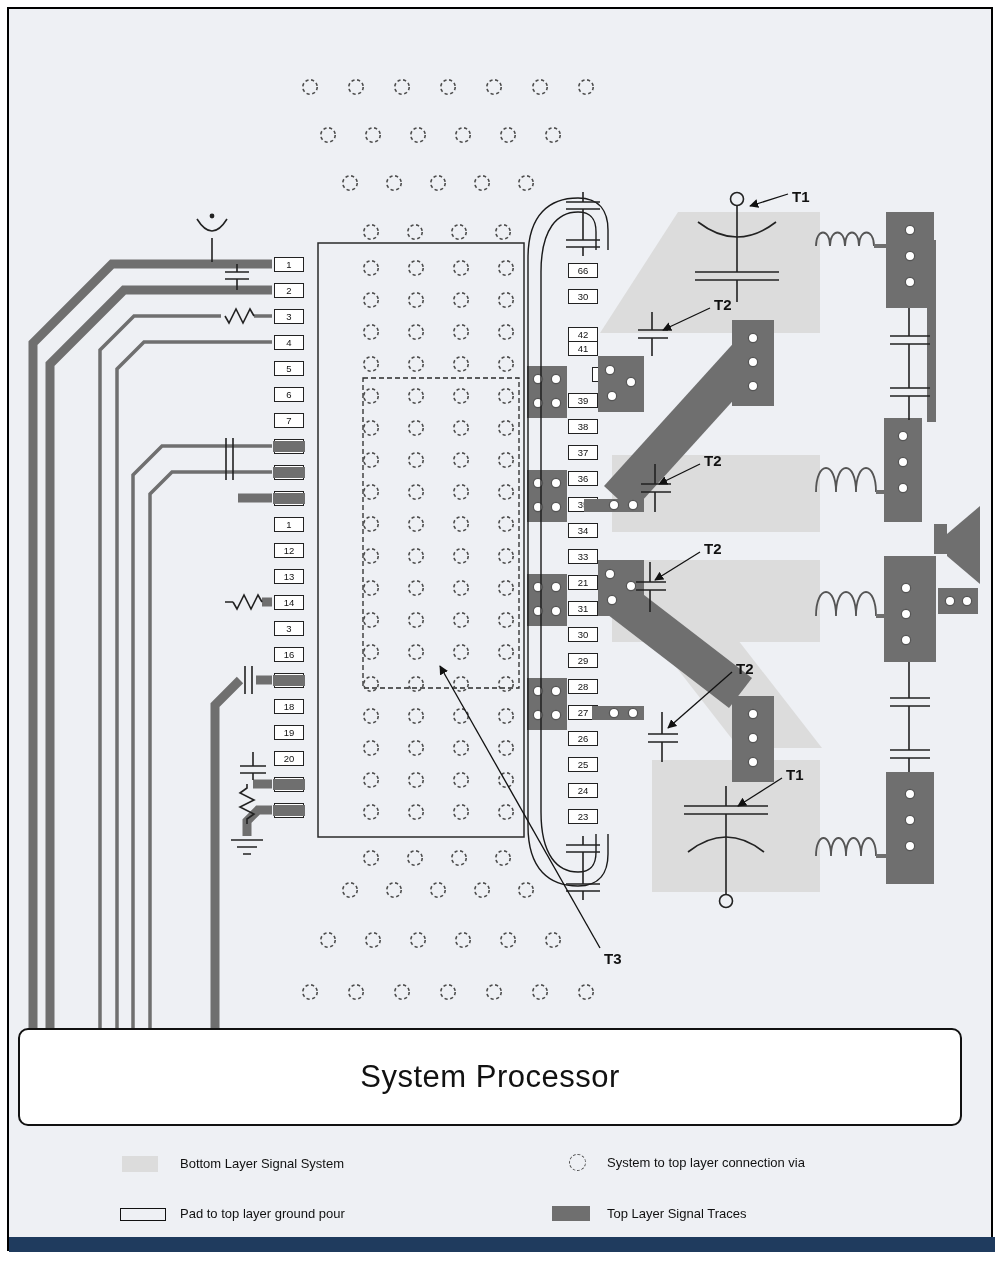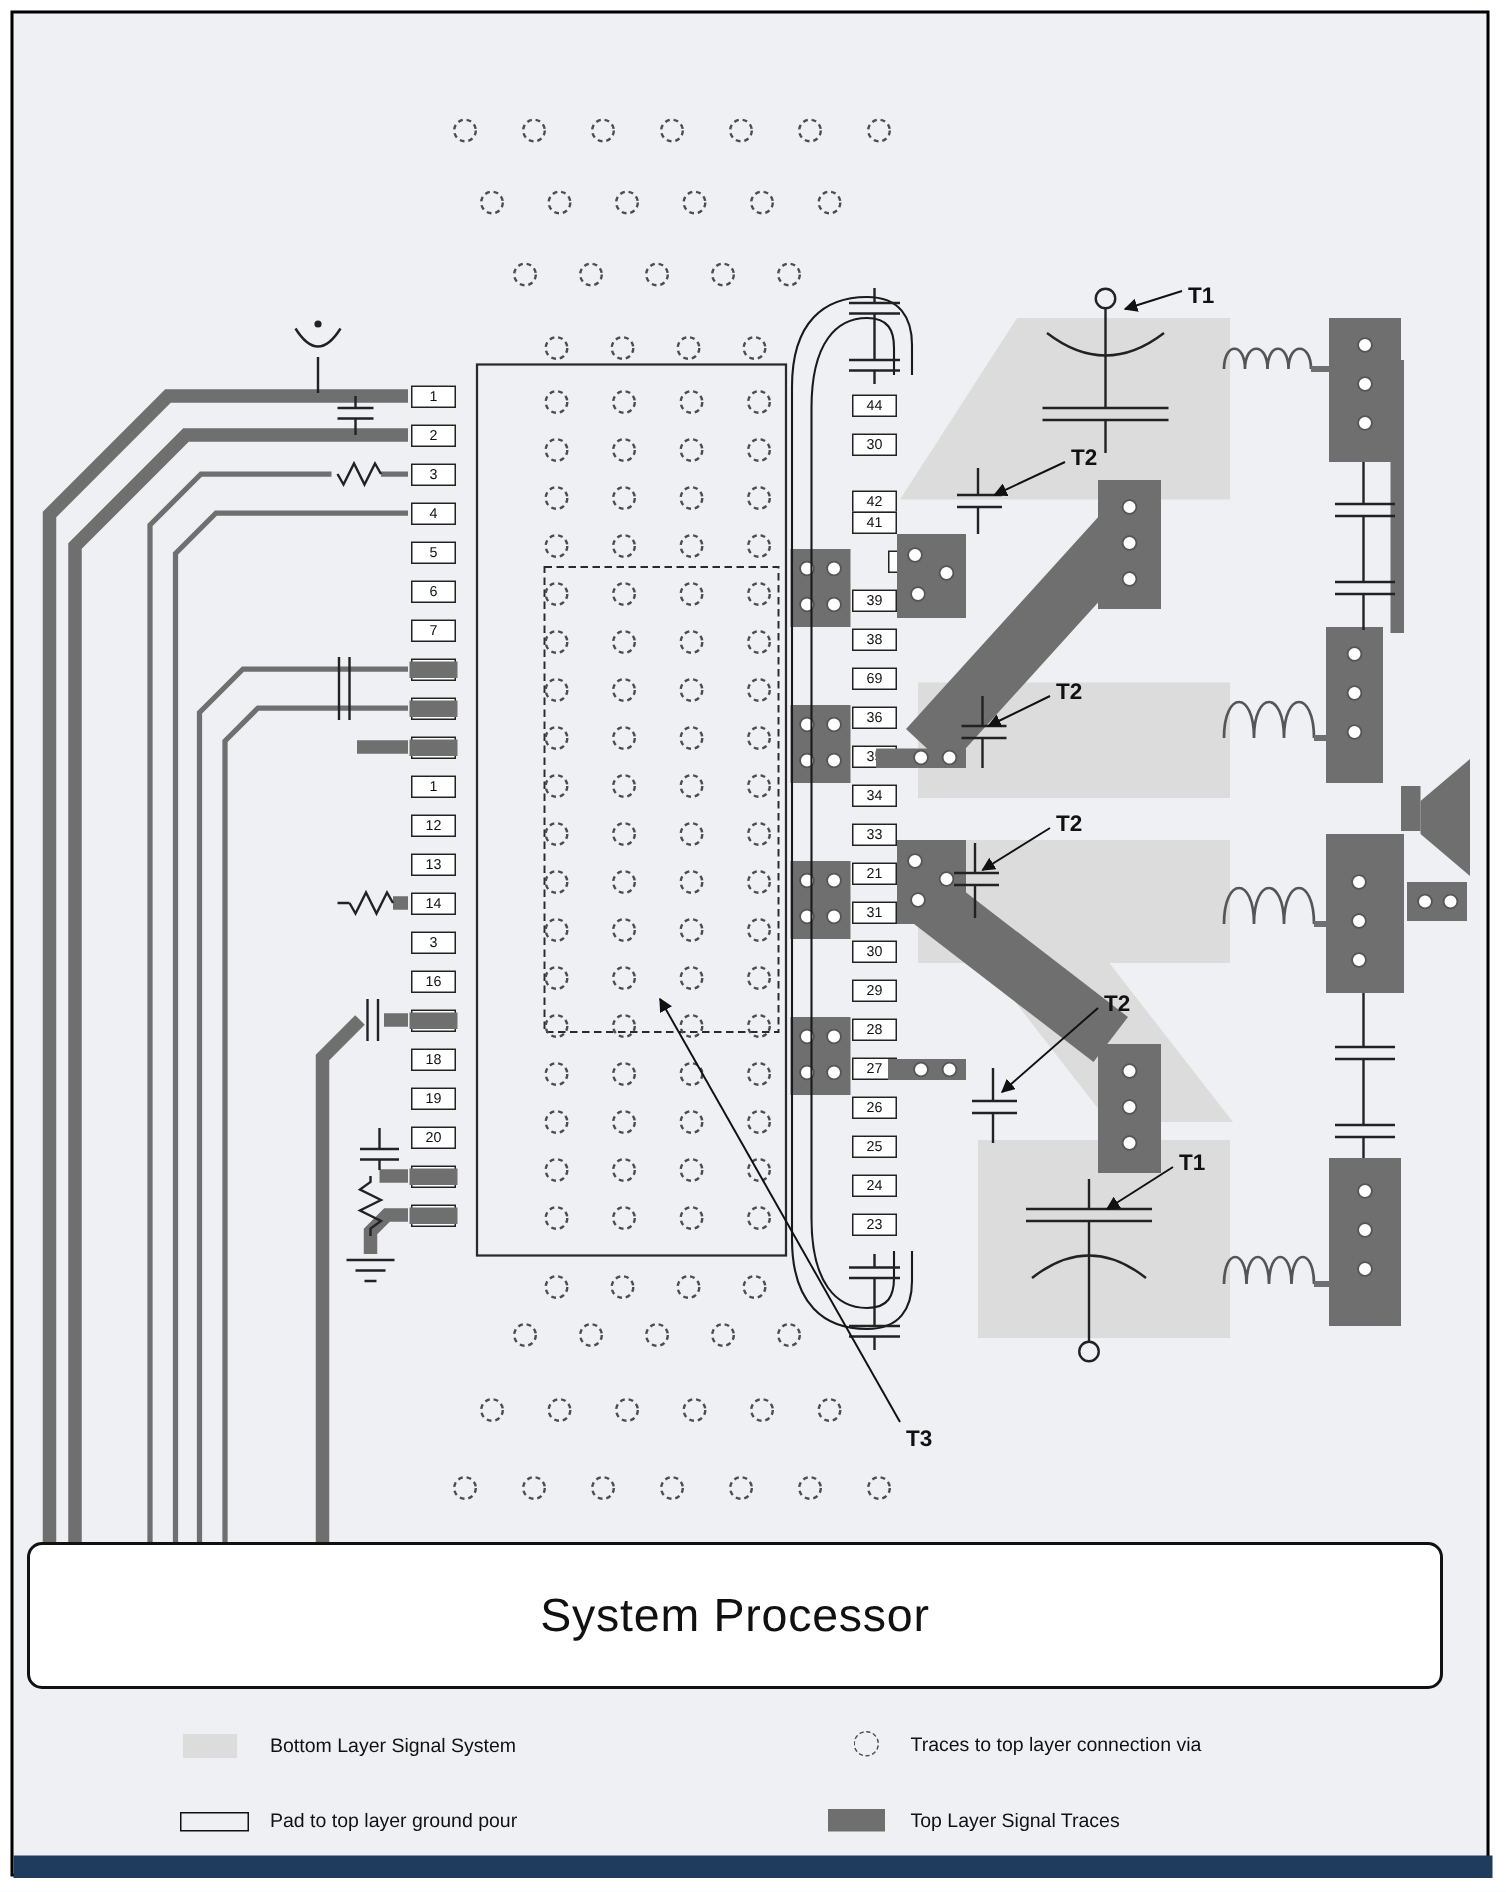--- a/index.html
+++ b/index.html
@@ -65,28 +65,28 @@
     <div class="pin" style="left:274px;top:621px">3</div>
     <div class="pin" style="left:274px;top:647px">16</div>
     <div class="pin" style="left:274px;top:673px">17</div>
     <div class="pin" style="left:274px;top:699px">18</div>
     <div class="pin" style="left:274px;top:725px">19</div>
     <div class="pin" style="left:274px;top:751px">20</div>
     <div class="pin" style="left:274px;top:777px">21</div>
     <div class="pin" style="left:274px;top:803px">22</div>
   </div>
   <div>
-    <div class="pin" style="left:568px;top:263px">44</div>
+    <div class="pin" style="left:568px;top:263px">66</div>
     <div class="pin" style="left:568px;top:289px">30</div>
     <div class="pin" style="left:568px;top:327px">42</div>
     <div class="pin" style="left:568px;top:341px">41</div>
     <div class="pin" style="left:592px;top:367px">40</div>
     <div class="pin" style="left:568px;top:393px">39</div>
     <div class="pin" style="left:568px;top:419px">38</div>
-    <div class="pin" style="left:568px;top:445px">69</div>
+    <div class="pin" style="left:568px;top:445px">37</div>
     <div class="pin" style="left:568px;top:471px">36</div>
     <div class="pin" style="left:568px;top:497px">35</div>
     <div class="pin" style="left:568px;top:523px">34</div>
     <div class="pin" style="left:568px;top:549px">33</div>
     <div class="pin" style="left:568px;top:575px">21</div>
     <div class="pin" style="left:568px;top:601px">31</div>
     <div class="pin" style="left:568px;top:627px">30</div>
     <div class="pin" style="left:568px;top:653px">29</div>
     <div class="pin" style="left:568px;top:679px">28</div>
     <div class="pin" style="left:568px;top:705px">27</div>
@@ -397,21 +397,21 @@
   </svg>
 
   <div class="processor-box">
     <div class="processor-title">System Processor</div>
   </div>
 
   <div>
     <div class="sw-bottom"></div>
     <div class="legend-label" style="left:180px;top:1156px">Bottom Layer Signal System</div>
     <div class="sw-via"></div>
-    <div class="legend-label" style="left:607px;top:1155px">Traces to top layer connection via</div>
+    <div class="legend-label" style="left:607px;top:1155px">System to top layer connection via</div>
     <div class="sw-pour"></div>
     <div class="legend-label" style="left:180px;top:1206px">Pad to top layer ground pour</div>
     <div class="sw-top"></div>
     <div class="legend-label" style="left:607px;top:1206px">Top Layer Signal Traces</div>
   </div>
 
   <div class="footer-bar"></div>
 </div>
 
 </body></html>

